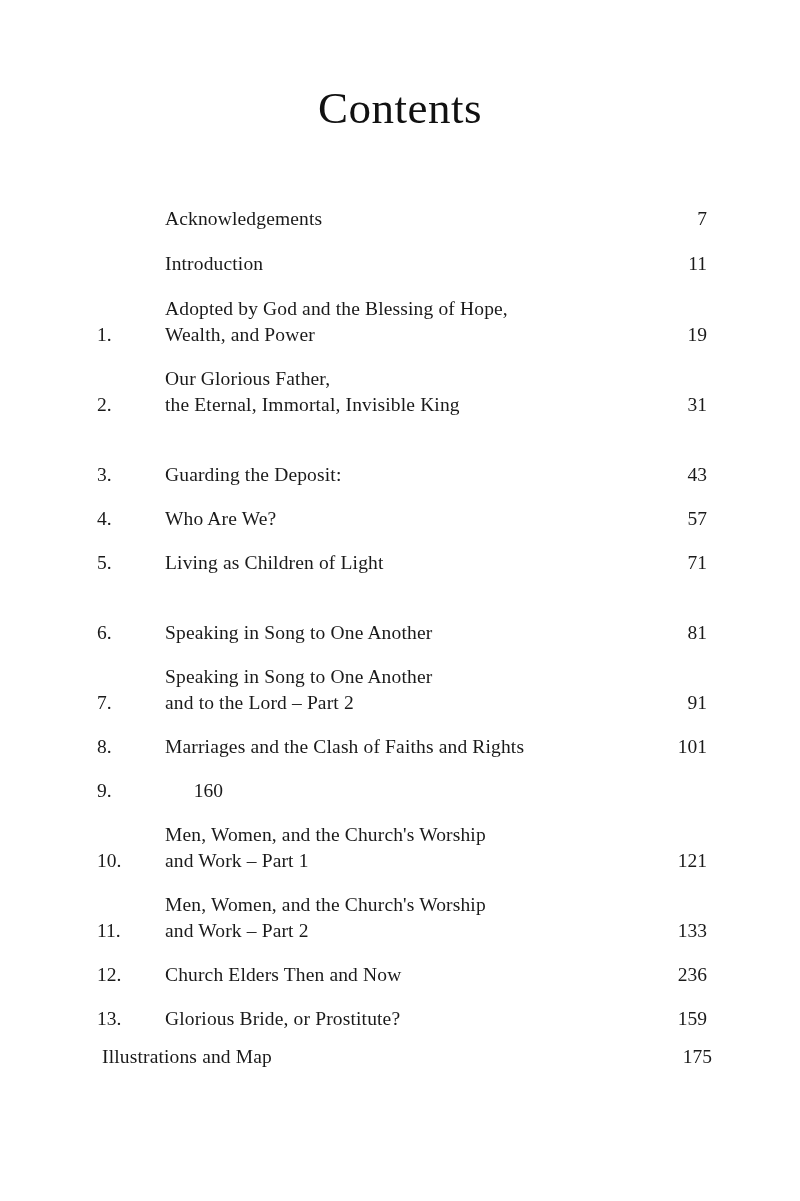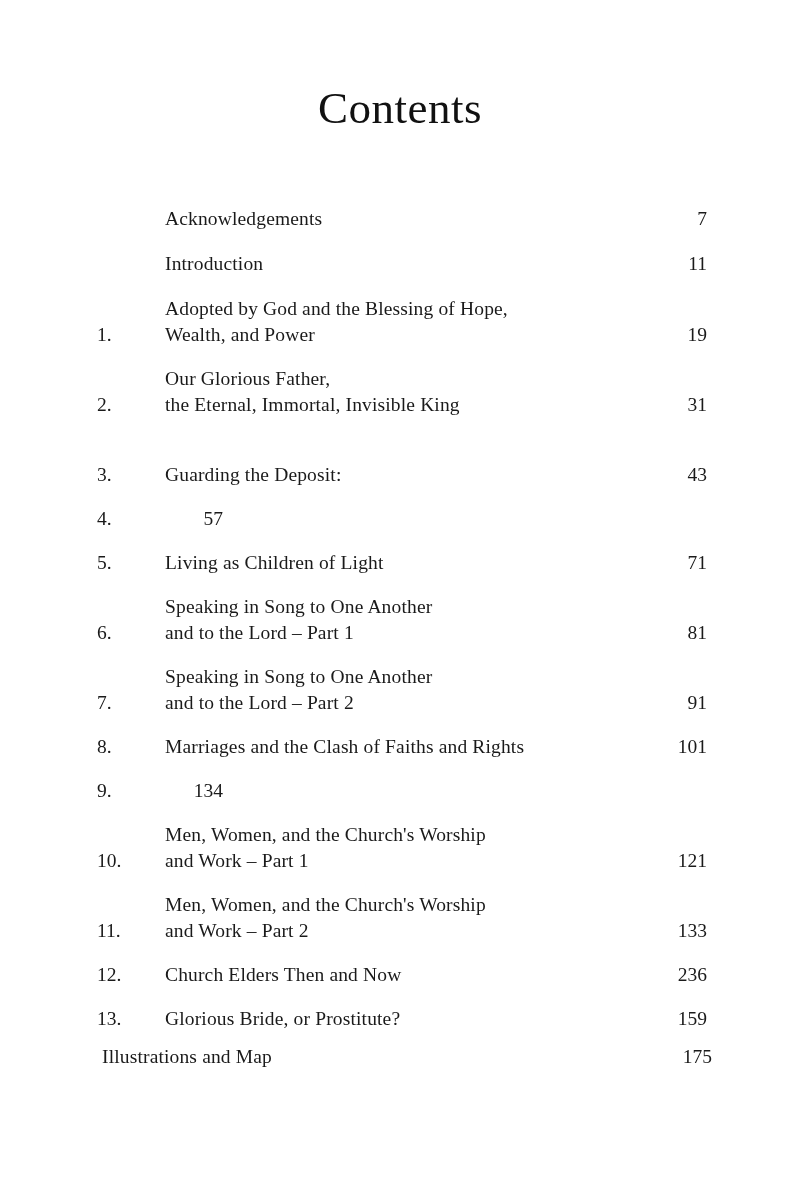--- a/index.html
+++ b/index.html
@@ -145,38 +145,40 @@
         <div class="entry-number">3.</div>
         <div class="entry-titles">
           <div class="entry-line">Guarding the Deposit:</div>
         </div>
         <div class="entry-pages two-line">
           <span class="entry-pages-inner">43</span>
         </div>
       </div>
       <div class="toc-entry">
         <div class="entry-number">4.</div>
+        <div class="entry-titles">
+          <div class="entry-line">Who Are We?</div>
+        </div>
         <div class="entry-pages">
           <span class="entry-pages-inner">57</span>
         </div>
       </div>
       <div class="toc-entry">
         <div class="entry-number">5.</div>
         <div class="entry-titles">
           <div class="entry-line">Living as Children of Light</div>
         </div>
         <div class="entry-pages">
           <span class="entry-pages-inner">71</span>
         </div>
       </div>
       <div class="toc-entry">
         <div class="entry-number">6.</div>
         <div class="entry-titles">
           <div class="entry-line">Speaking in Song to One Another</div>
-          <div class="entry-line">and to the Lord – Part 1</div>
         </div>
         <div class="entry-pages two-line">
           <span class="entry-pages-inner">81</span>
         </div>
       </div>
       <div class="toc-entry">
         <div class="entry-number">7.</div>
         <div class="entry-titles">
           <div class="entry-line">Speaking in Song to One Another</div>
           <div class="entry-line">and to the Lord – Part 2</div>
@@ -190,21 +192,21 @@
         <div class="entry-titles">
           <div class="entry-line">Marriages and the Clash of Faiths and Rights</div>
         </div>
         <div class="entry-pages">
           <span class="entry-pages-inner">101</span>
         </div>
       </div>
       <div class="toc-entry">
         <div class="entry-number">9.</div>
         <div class="entry-pages">
-          <span class="entry-pages-inner">134</span>
+          <span class="entry-pages-inner">160</span>
         </div>
       </div>
       <div class="toc-entry">
         <div class="entry-number">10.</div>
         <div class="entry-titles">
           <div class="entry-line">Men, Women, and the Church's Worship</div>
           <div class="entry-line">and Work – Part 1</div>
         </div>
         <div class="entry-pages two-line">
           <span class="entry-pages-inner">121</span>

